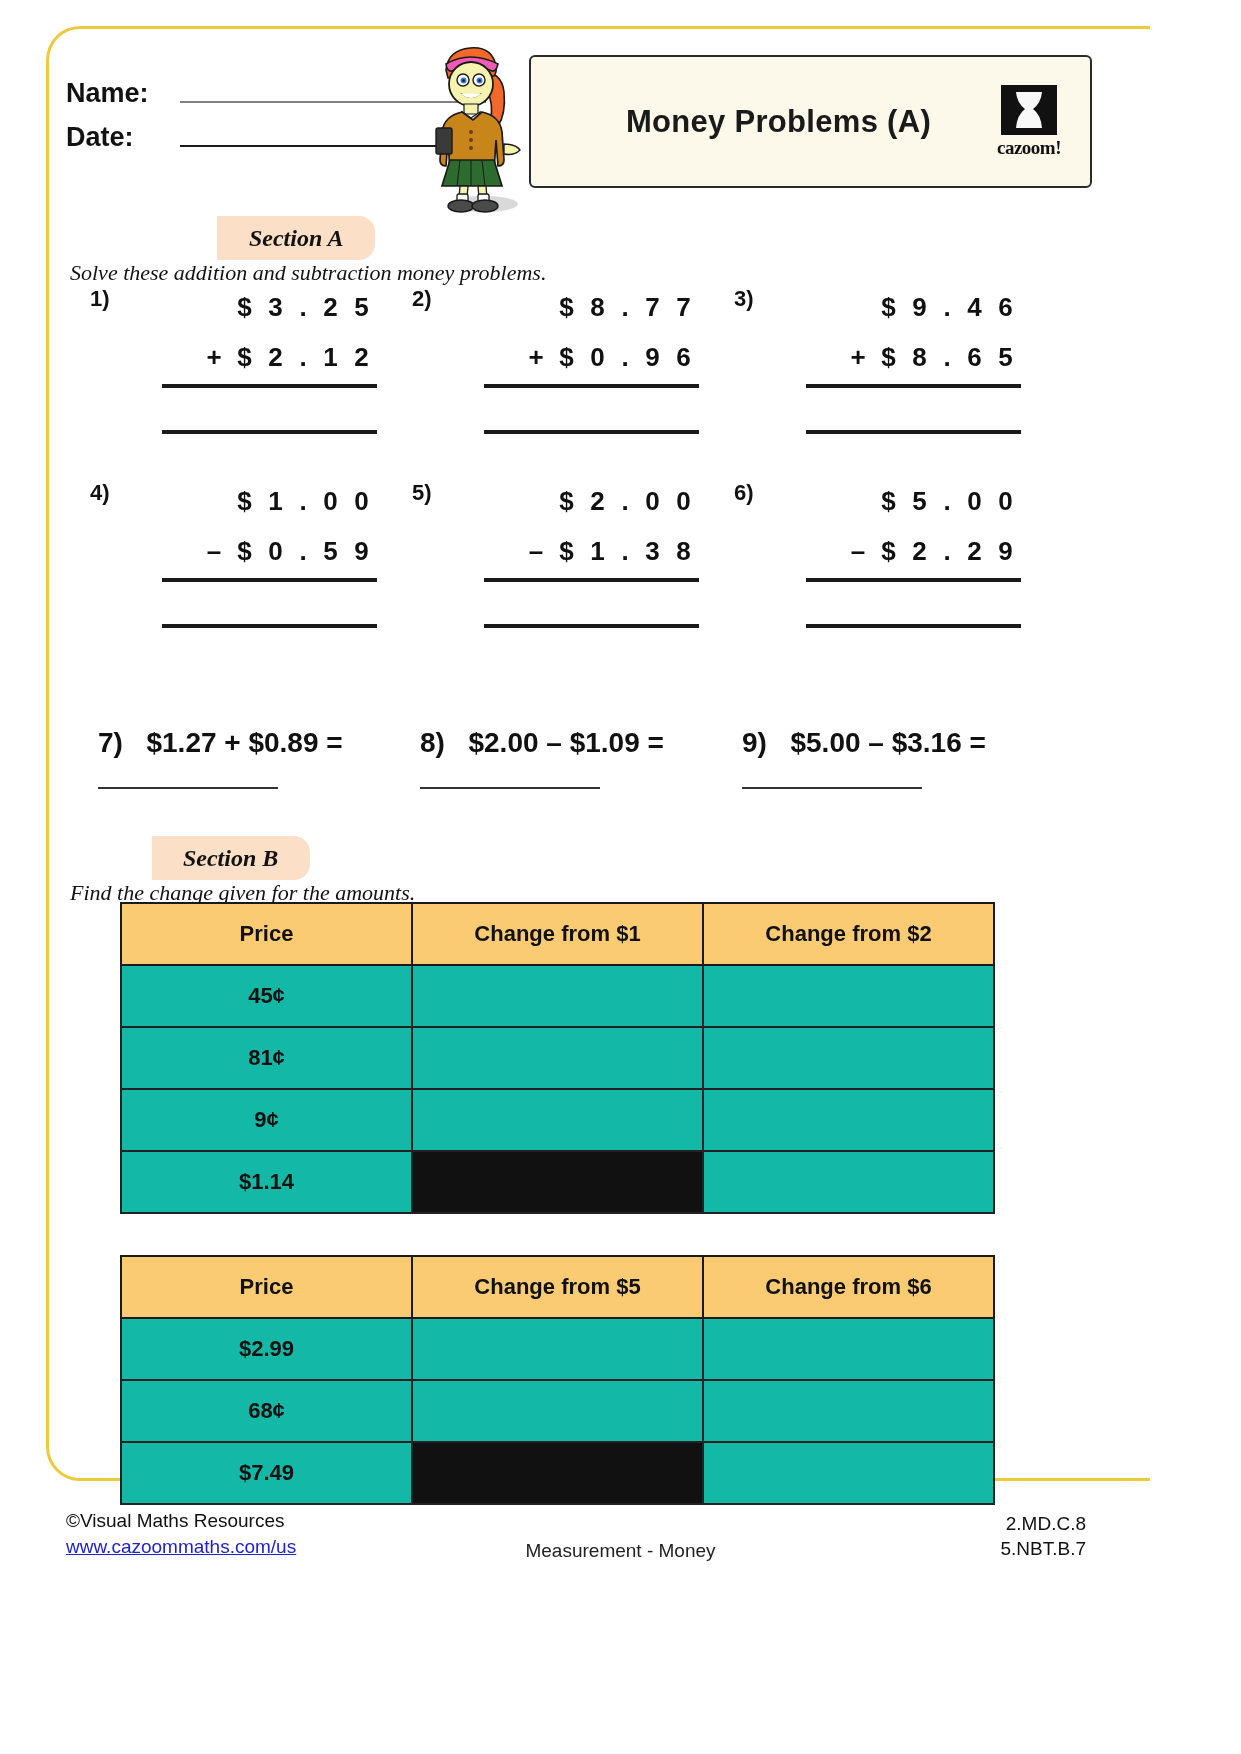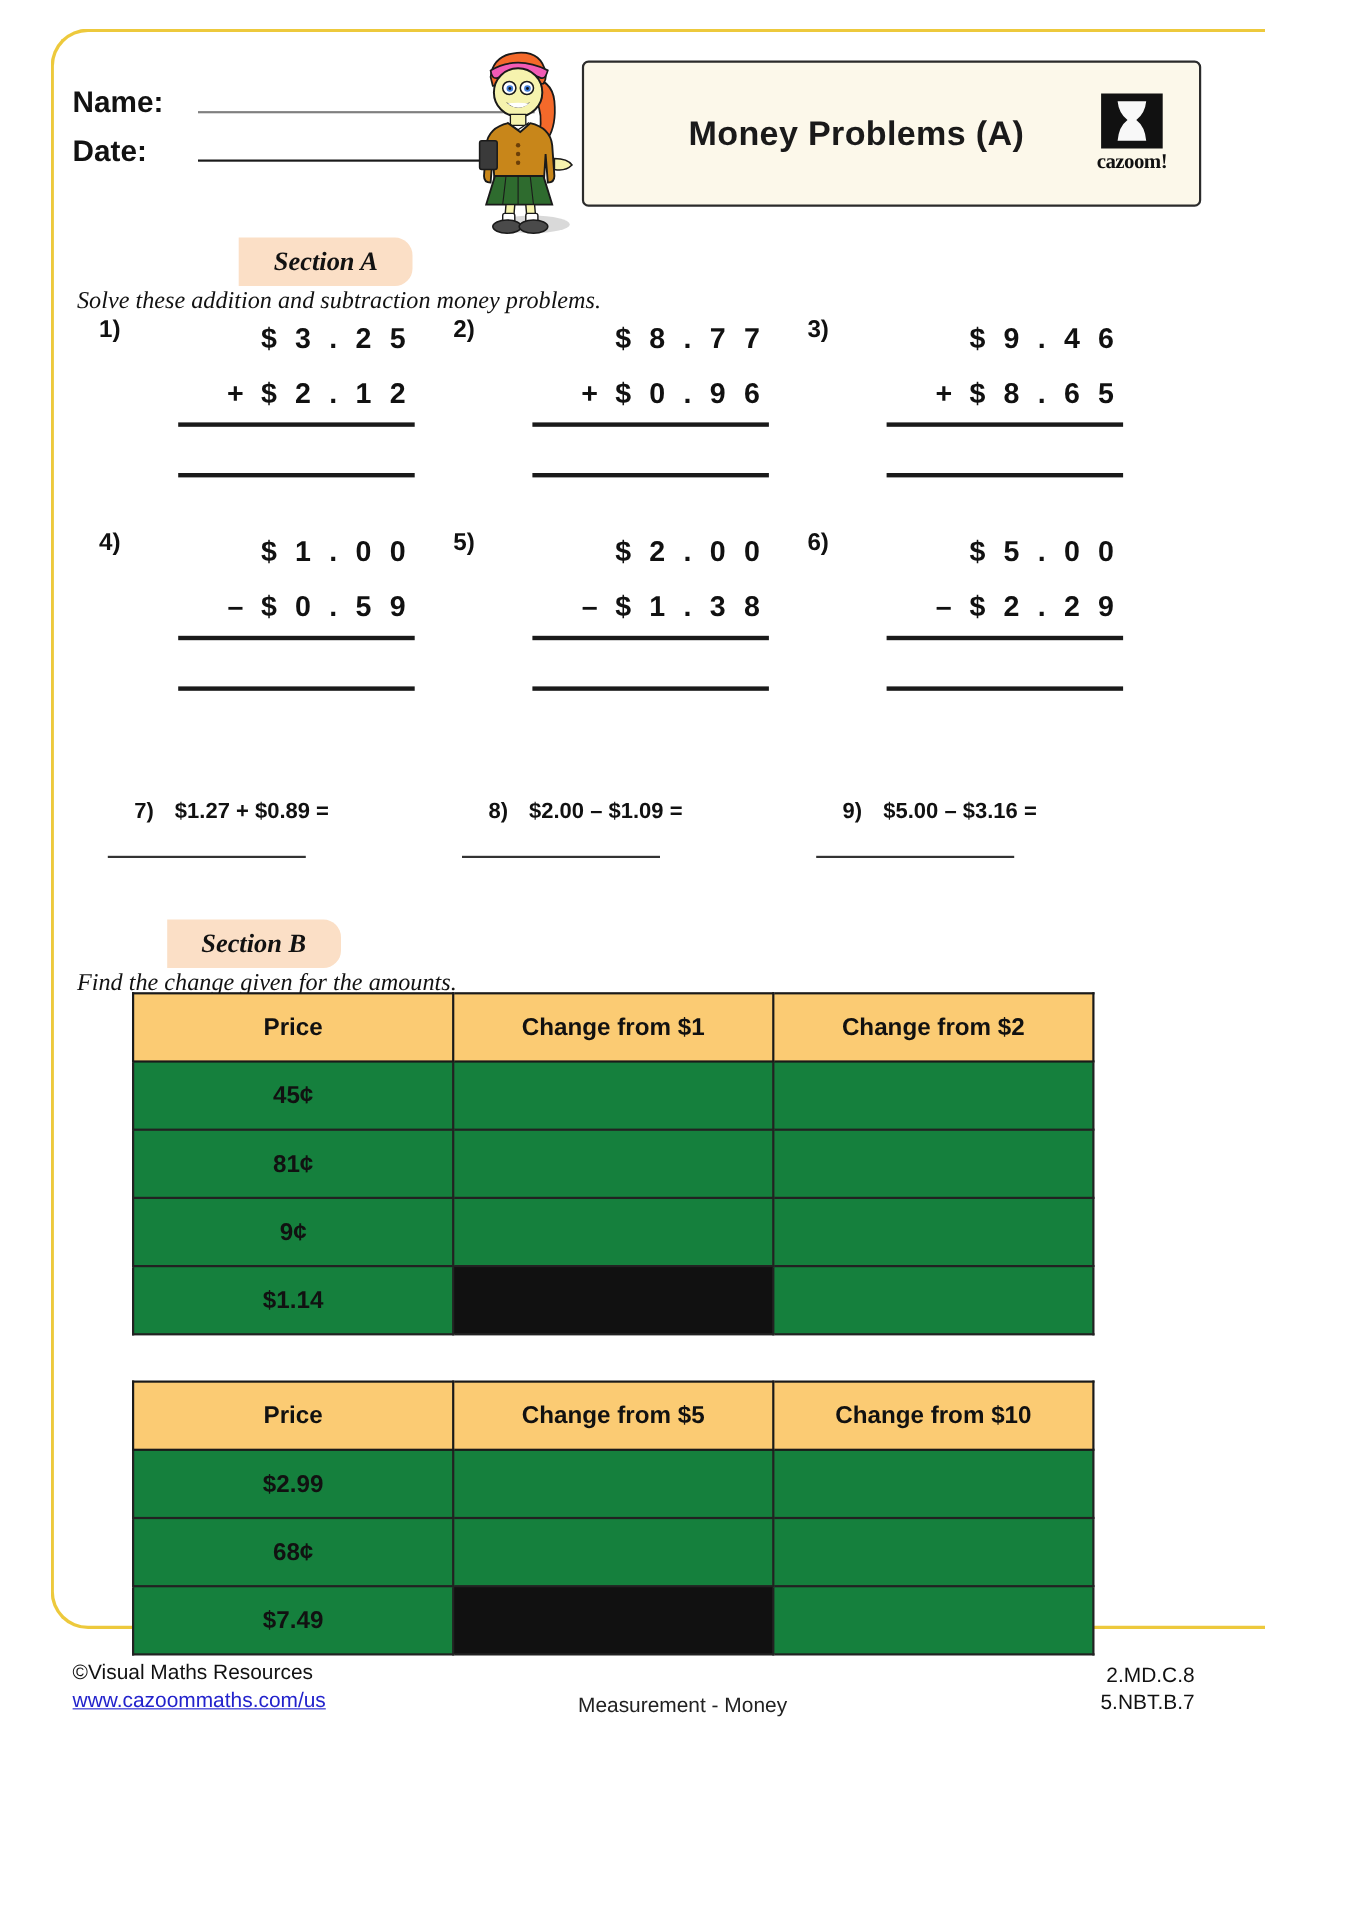--- a/index.html
+++ b/index.html
@@ -118,23 +118,22 @@
     width: 215px; margin-left: 30px;
   }
   .sum-answer-rule {
     height: 4px; background: #1a1a1a;
     width: 215px; margin-left: 30px; margin-top: 42px;
   }
 
   
   .inline-prob { position: absolute; }
   .inline-text {
-    font-size: 20px; font-weight: bold; color: #111;
+    font-size: 28px; font-weight: bold; color: #111;
     white-space: nowrap;
-    margin-left: 24px;
   }
   .inline-line {
     margin-top: 28px; width: 180px; height: 1px;
     border-bottom: 2px solid #333;
   }
 
   
   .money-table {
     position: absolute;
     border-collapse: collapse;
@@ -146,21 +145,21 @@
     border: 2px solid #1a1a1a;
     height: 62px;
     font-size: 22px; font-weight: bold; color: #111;
     text-align: center;
   }
   .money-table td {
     border: 2px solid #222222;
     height: 62px;
     font-size: 22px; font-weight: bold; color: #111;
     text-align: center;
-    background: #15803d;
+    background: #14b8a6;
   }
   .money-table td.blacked { background: #111111; }
 
   
   .footer { position: absolute; left: 0; top: 1500px; width: 1152px; height: 120px; }
   .foot-left { position: absolute; left: 66px; top: 10px; font-size: 19px; color: #111; }
   .foot-left a, .foot-url { display: block; color: #2222CC; text-decoration: underline; margin-top: 4px; }
   .foot-center {
     position: absolute; left: 0; top: 40px; width: 1241px;
     text-align: center; font-size: 19px; color: #222;
@@ -460,21 +459,21 @@
         <td></td>
       </tr>
     </tbody>
   </table>
 
   <table class="money-table" style="left:120px; top:1255px;">
     <thead>
       <tr>
         <th>Price</th>
         <th>Change from $5</th>
-        <th>Change from $10</th>
+        <th>Change from $6</th>
       </tr>
     </thead>
     <tbody>
       <tr>
         <td>$2.99</td>
         <td></td>
         <td></td>
       </tr>
       <tr>
         <td>68¢</td>

